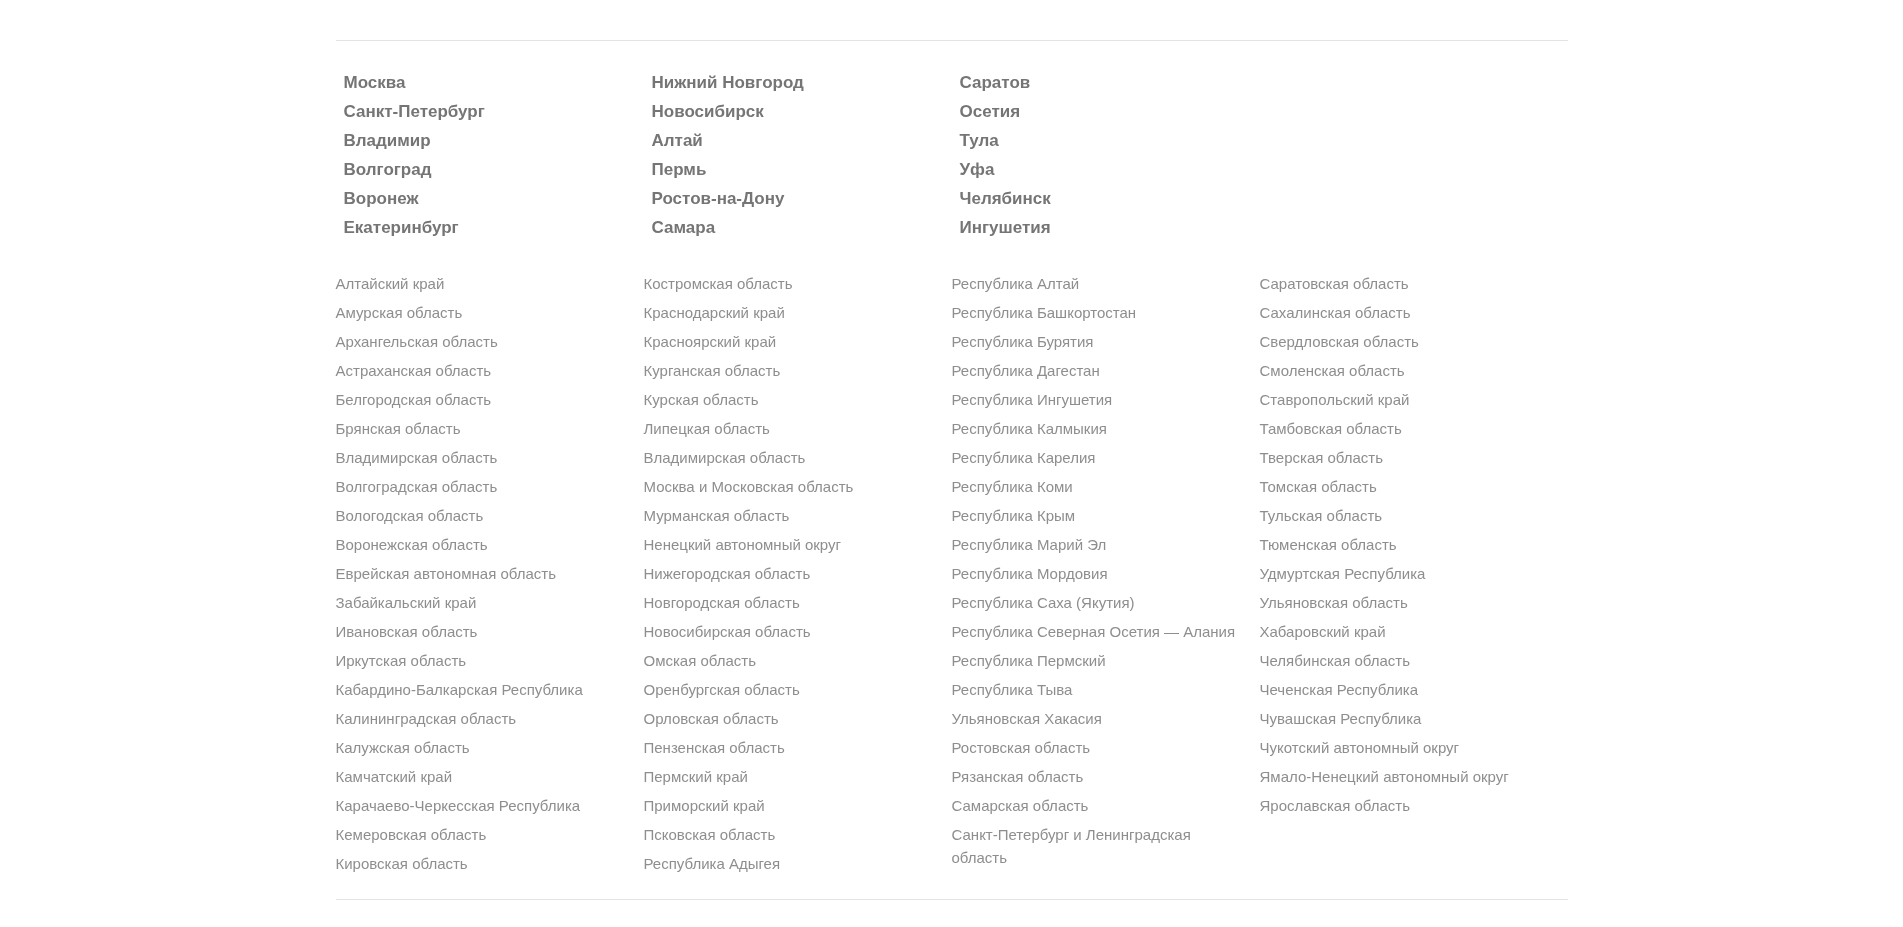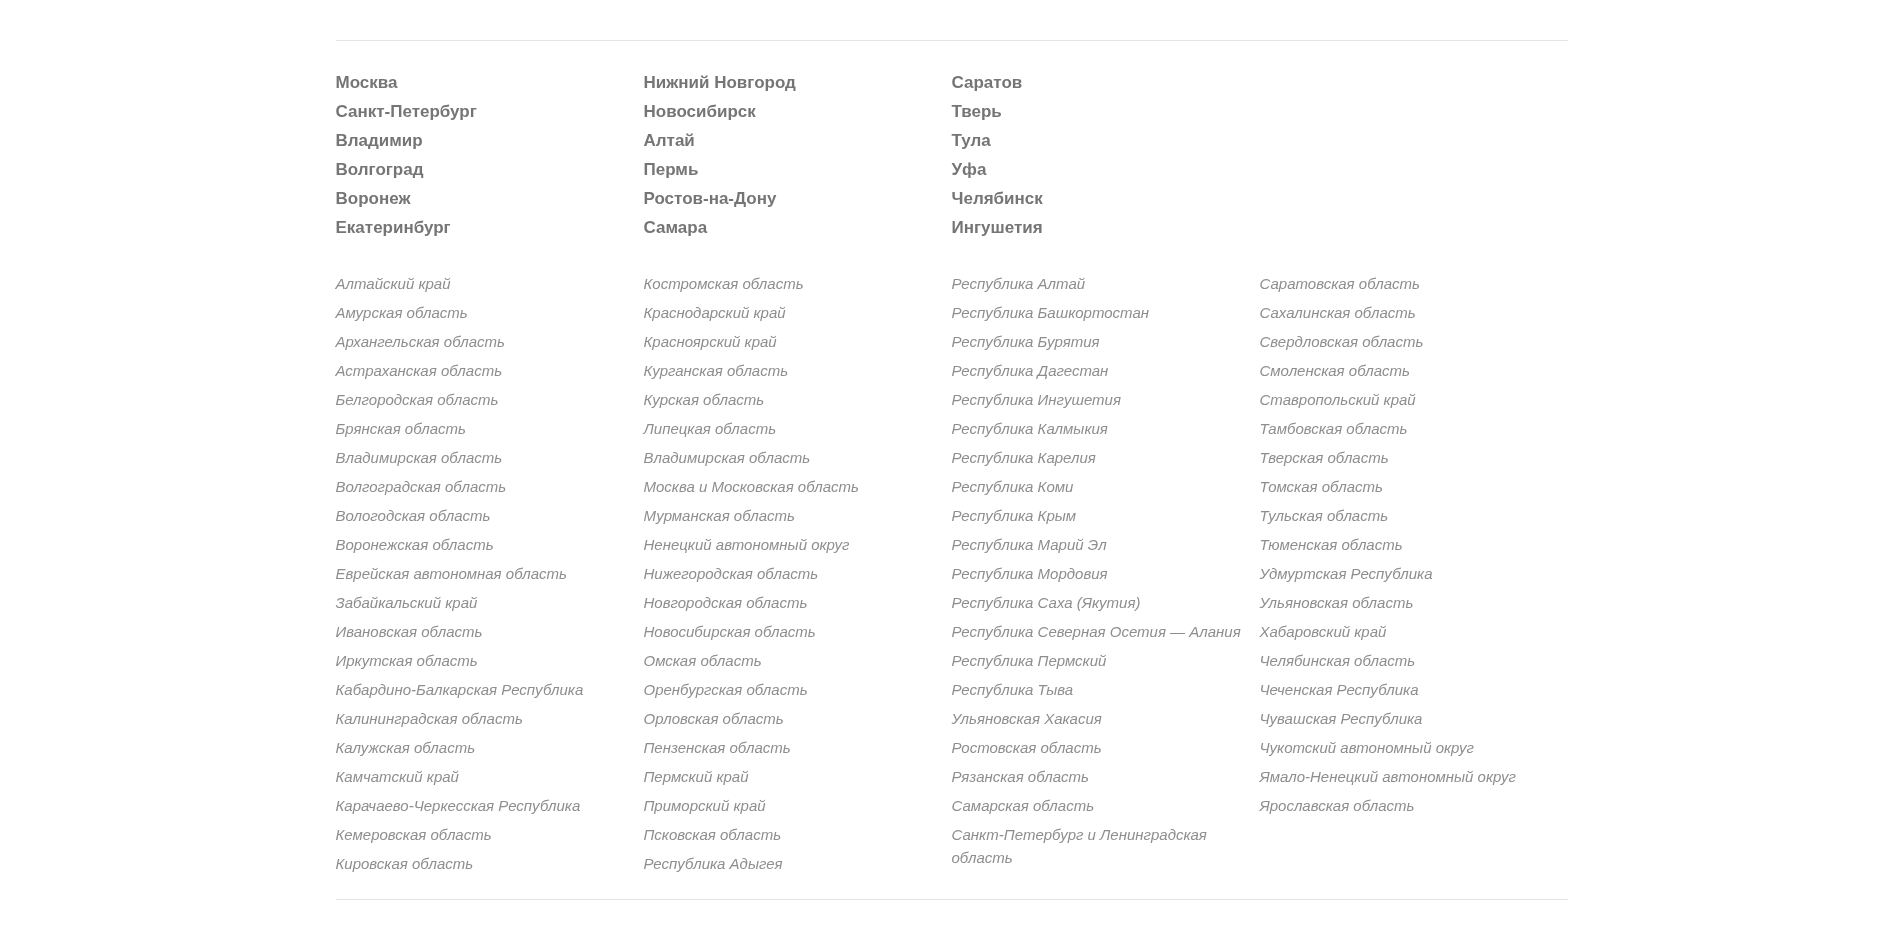--- a/index.html
+++ b/index.html
@@ -37,29 +37,29 @@
     text-decoration:none;
     cursor:pointer;
     display:inline-block;
   }
   .cities{
     padding-top:31px;
   }
   .cities li{
     line-height:22px;
     margin-bottom:7px;
+    margin-left:8px;
   }
   .cities a{
     font-size:17px;
     font-weight:700;
     color:var(--city-color);
   }
   .regions{
     margin-top:26px;
-    font-style:italic;
   }
   .regions li{
     line-height:23px;
     margin-bottom:6px;
   }
   .regions a{
     font-size:15px;
     color:var(--region-color);
   }
   .divider.bottom{
@@ -85,21 +85,21 @@
     <ul>
         <li><a>Нижний Новгород</a></li>
         <li><a>Новосибирск</a></li>
         <li><a>Алтай</a></li>
         <li><a>Пермь</a></li>
         <li><a>Ростов-на-Дону</a></li>
         <li><a>Самара</a></li>
       </ul>
     <ul>
         <li><a>Саратов</a></li>
-        <li><a>Тверь</a></li>
+        <li><a>Осетия</a></li>
         <li><a>Тула</a></li>
         <li><a>Уфа</a></li>
         <li><a>Челябинск</a></li>
         <li><a>Ингушетия</a></li>
       </ul>
   </nav>
 
   <nav class="grid regions">
     <ul>
         <li><a>Алтайский край</a></li>

